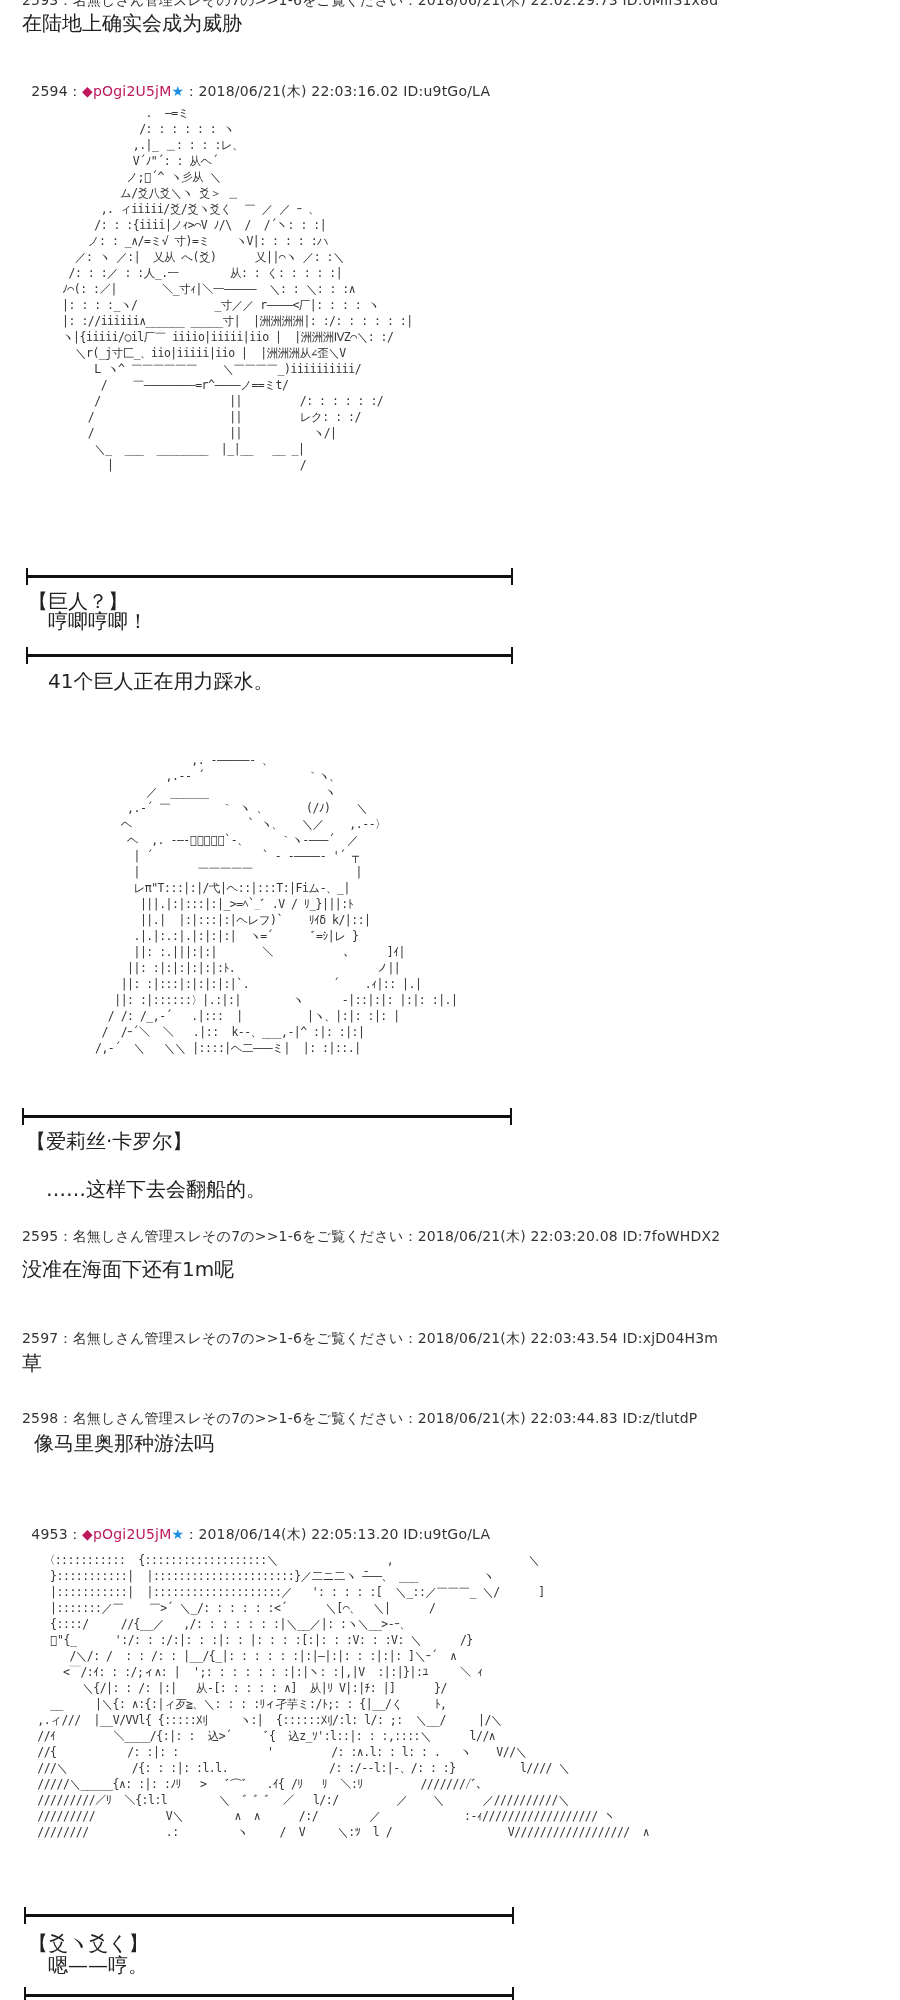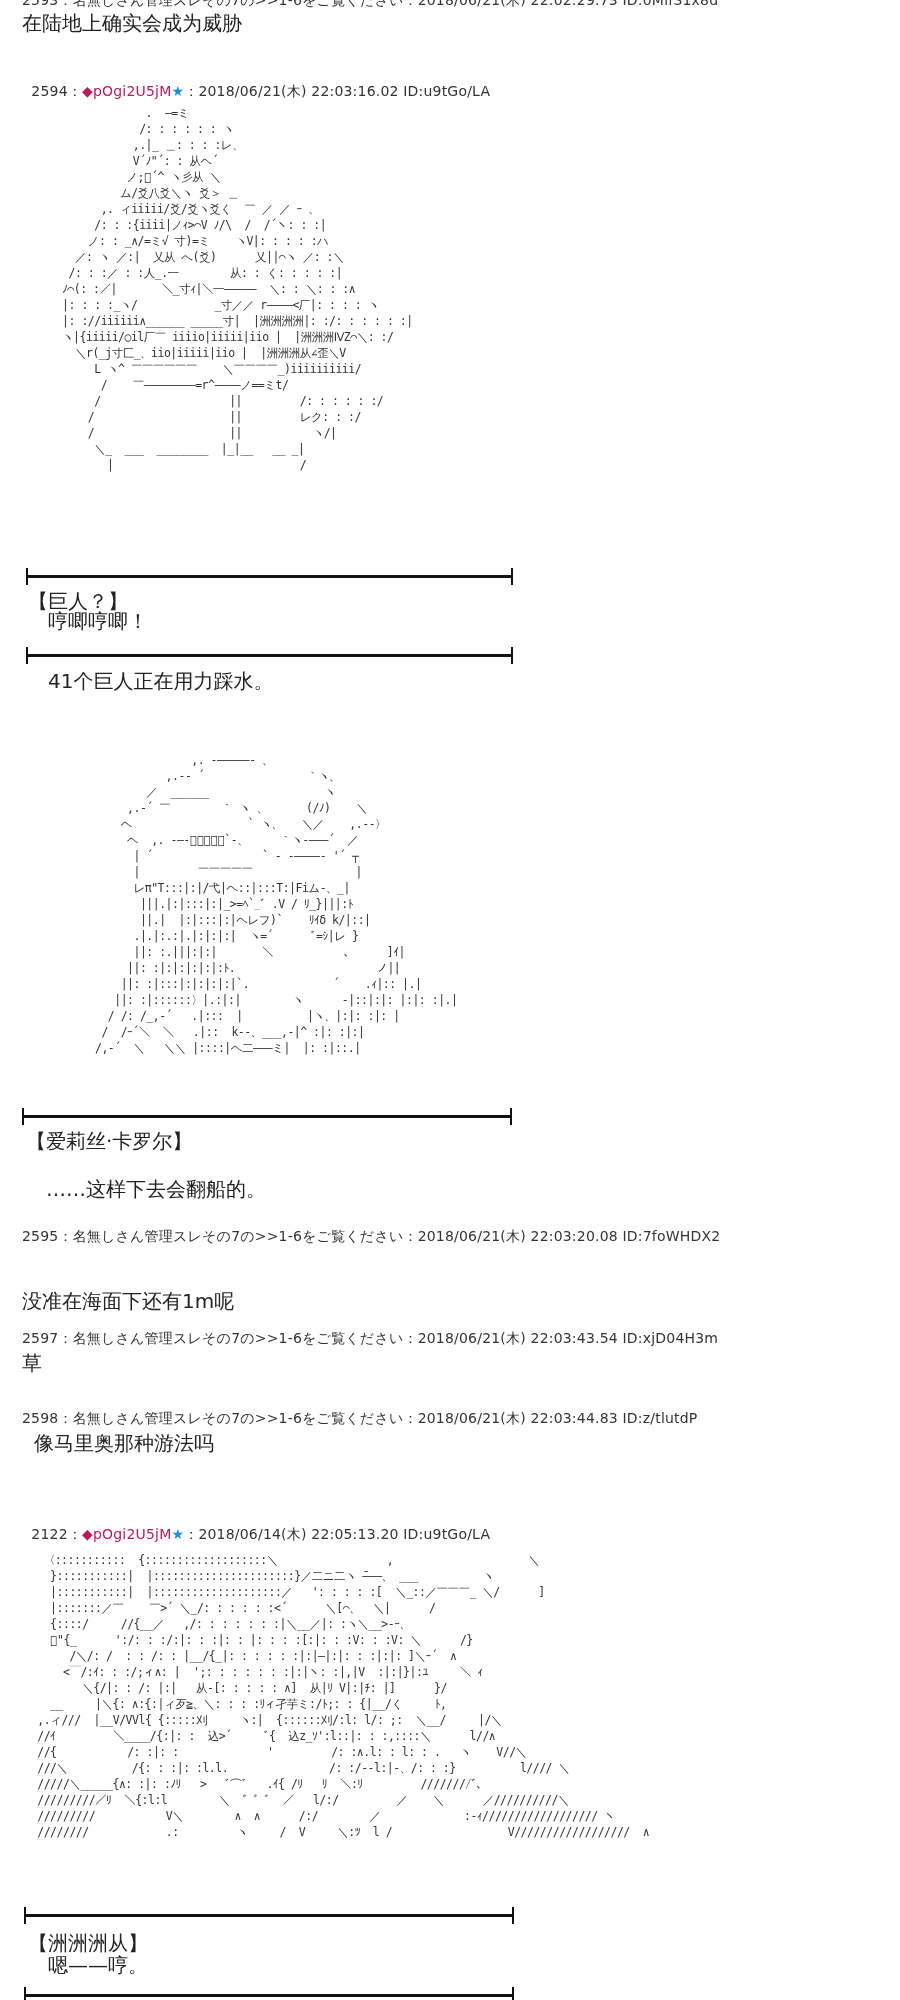--- a/index.html
+++ b/index.html
@@ -71,45 +71,45 @@
            ||: :|:::|:|:|:|:|`.             ´    .ｨ|:: |.|
           ||: :|::::::〉|.:|:|        ヽ      -|::|:|: |:|: :|.|
          / /: /_,-´   .|:::  |          |ヽ、|:|: :|: |
         /  /ｰ´＼  ＼   .|::  k‐-、___,-|^ :|: :|:|
        /,-´  ＼   ＼＼ |::::|ヘ二―――ミ|  |: :|::.|</div>
 <div class="sep" style="left:22px; top:1115px; width:490px;"></div>
 <div class="abs body-text" style="left:26px; top:1128px;">【爱莉丝·卡罗尔】</div>
 <div class="abs body-text" style="left:26px; top:1148px;margin-top:28px;">　……这样下去会翻船的。</div>
 
 <div class="abs hdr" style="left:22px; top:1228px;">2595：名無しさん管理スレその7の&gt;&gt;1-6をご覧ください：2018/06/21(木) 22:03:20.08 ID:7foWHDX2</div>
-<div class="abs body-text" style="left:22px; top:1288px;">没准在海面下还有1m呢</div>
+<div class="abs body-text" style="left:22px; top:1256px;">没准在海面下还有1m呢</div>
 
 <div class="abs hdr" style="left:22px; top:1330px;">2597：名無しさん管理スレその7の&gt;&gt;1-6をご覧ください：2018/06/21(木) 22:03:43.54 ID:xjD04H3m</div>
 <div class="abs body-text" style="left:22px; top:1350px;">草</div>
 
 <div class="abs hdr" style="left:22px; top:1410px;">2598：名無しさん管理スレその7の&gt;&gt;1-6をご覧ください：2018/06/21(木) 22:03:44.83 ID:z/tlutdP</div>
 <div class="abs body-text" style="left:22px; top:1430px;margin-left:12px;">像马里奥那种游法吗</div>
 
 <div class="abs hdr" style="left:22px; top:1510px;">
-  <span>2122</span><span>：</span><span class="trip">◆pOgi2U5jM</span><span class="star">★</span><span>：2018/06/14(木) 22:05:13.20 ID:u9tGo/LA</span>
+  <span>4953</span><span>：</span><span class="trip">◆pOgi2U5jM</span><span class="star">★</span><span>：2018/06/14(木) 22:05:13.20 ID:u9tGo/LA</span>
 </div>
 <div class="abs aa" style="left:18px; top:1552px;">    〈:::::::::::  {:::::::::::::::::::＼                 ,                     ＼
      }:::::::::::|  |::::::::::::::::::::::}／二ニ二ヽ ̄―――、 ___          ヽ
      |:::::::::::|  |::::::::::::::::::::／   ': : : : :[  ＼_::／￣￣￣_ ＼/      ]
      |:::::::／￣    ￣&gt;´ ＼_/: : : : : :&lt;´      ＼[⌒、  ＼|      /
      {::::/     //{__／   ,/: : : : : : :|＼__／|: :ヽ＼__&gt;‐ｰ、
      ﾞ"{_      ':/: : :/:|: : :|: : |: : : :[:|: : :V: : :V: ＼      /}
         /＼/: /  : : /: : |__/{_|: : : : : :|:|―|:|: : :|:|: ]＼ｰ´  ∧
        &lt;￣/:ｲ: : :/;ィ∧: |  ';: : : : : : :|:|ヽ: :|,|V  :|:|}|:ﾕ     ＼ ｨ
           ＼{/|: : /: |:|   从‐[: : : : : ∧]  从|ﾘ V|:|ﾁ: |]      }/
      __     |＼{: ∧:{:|ィ歹≧、＼: : : :ﾘィ孑芋ミ:/ﾄ;: : {|__/く     ﾄ,
    ,.ィ///  |__V/VVl{ {:::::刈     ヽ:|  {::::::刈/:l: l/: ;:  ＼__/     |/＼
    //ｲ         ＼____/{:|: :  込&gt;´     ﾞ{  込z_ｿ':l::|: : :,::::＼      l//∧
    //{           /: :|: :ゝ            '         /: :∧.l: : l: : .   ヽ    V//＼
    ///＼          /{: : :|: :l.l.           　   /: :/‐‐l:|‐、/: : :}          l//// ＼
    /////＼_____{∧: :|: :ﾉﾘ   &gt;   ﾞ⌒ﾞ   .ｲ{ /ﾘ   ﾘ  ＼:ﾘ         ////////ﾞ、
    /////////／ﾘ  ＼{:l:l        ＼  ﾞ ﾞ ﾞ  ／   l/:/         ／    ＼      ／//////////＼
    /////////           V＼        ∧  ∧      /:/        ／             :-ｨ////////////////// ヽ
    ////////            .:         ヽ     /  V     ＼:ﾂ  l /                  V//////////////////  ∧</div>
 <div class="sep" style="left:24px; top:1914px; width:490px;"></div>
-<div class="abs body-text" style="left:28px; top:1930px;">【洲洲洲从】</div>
+<div class="abs body-text" style="left:28px; top:1930px;">【爻ヽ爻く】</div>
 <div class="abs body-text" style="left:28px; top:1952px;">　嗯——哼。</div>
 <div class="sep" style="left:24px; top:1994px; width:490px;"></div>
 
 </body></html>

